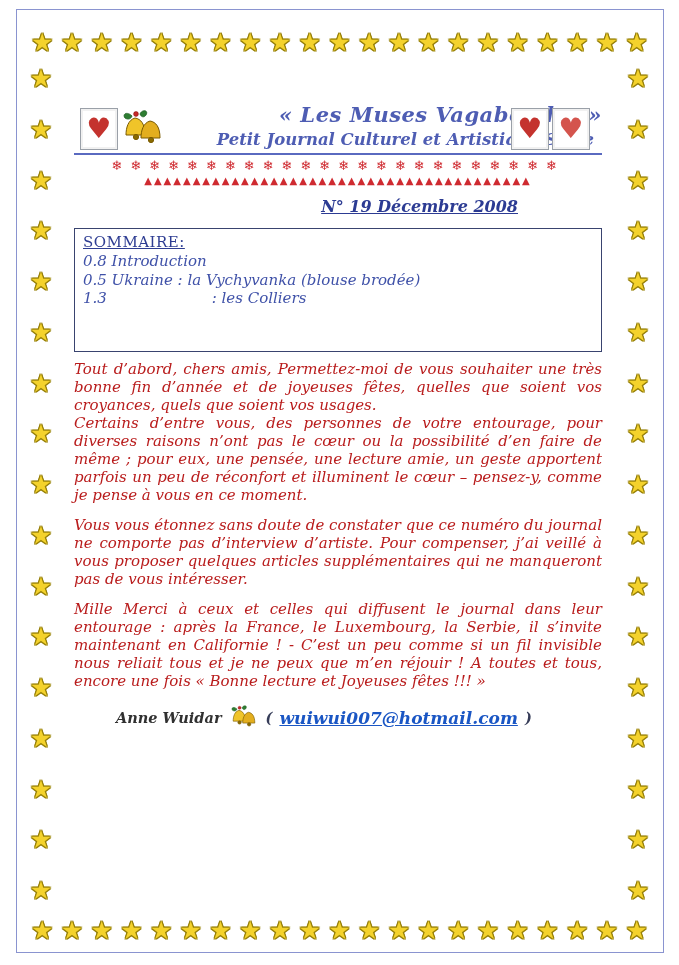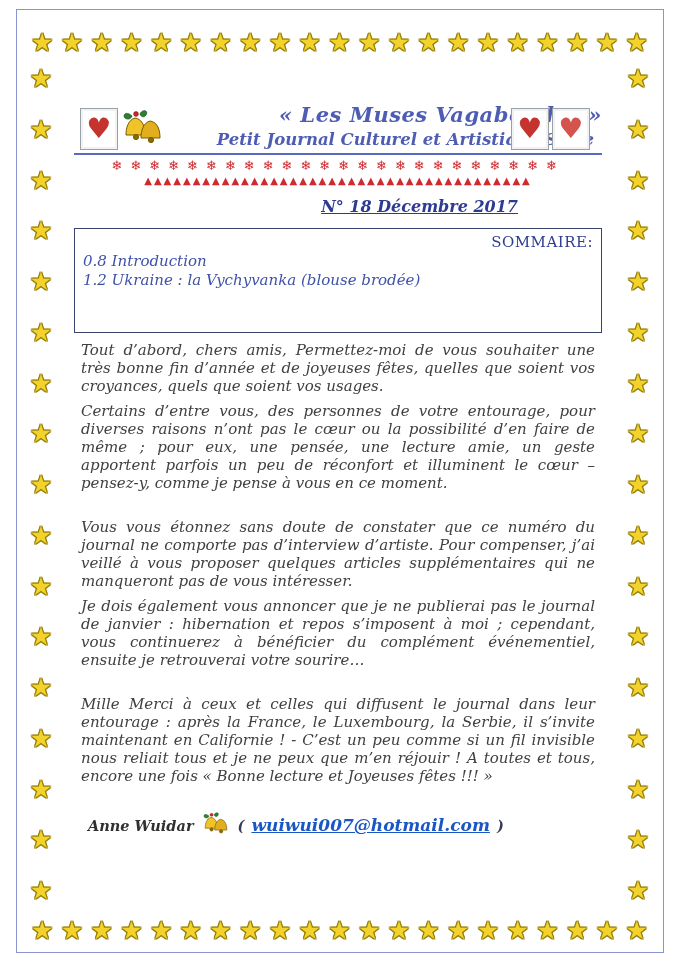--- a/index.html
+++ b/index.html
@@ -52,31 +52,31 @@
   .orn-row2{font-family:"DejaVu Sans",sans-serif;font-size:10px;font-weight:bold;letter-spacing:2px;white-space:nowrap;overflow:hidden;height:12px;line-height:11px;}
 
   .issue{
     text-align:right;padding-right:84px;margin-top:10px;font-size:16px;font-weight:bold;
     font-style:italic;color:#2c3b93;
   }
   .issue span{text-decoration:underline;}
 
   
   .toc-box{border:1px solid #39436f;margin-top:12px;padding:3px 8px 6px 8px;}
-  .toc-heading{font-size:15px;color:#2e3d92;letter-spacing:0.5px;line-height:20px;text-align:right;}
+  .toc-heading{font-size:15px;color:#2e3d92;text-decoration:underline;letter-spacing:0.5px;line-height:20px;}
   .toc-line{font-size:15px;font-style:italic;color:#3f51a8;line-height:18.5px;min-height:18.5px;white-space:pre-wrap;}
 
   
   .body-text{margin-top:8px;}
-  .para{margin:7px;font-size:15px;font-style:italic;color:#404040;line-height:18px;text-align:justify;}
+  .para{margin:0;font-size:15px;font-style:italic;color:#b91c1c;line-height:18px;text-align:justify;}
   .para:empty{height:12px;}
 
   
   .signature{margin-top:2px;padding-left:14px;display:flex;align-items:center;gap:7px;}
-  .sig-name{font-size:14.5px;font-weight:bold;font-style:italic;color:#303030;}
+  .sig-name{font-size:14.5px;font-weight:bold;font-style:italic;color:#303030;margin-left:28px;}
   .sig-paren{font-size:14.5px;font-weight:bold;font-style:italic;color:#363c58;}
   .email-link{font-size:17px;font-weight:bold;font-style:italic;color:#1a56c4;text-decoration:underline;}
 </style>
 </head>
 <body>
 
 <div class="page">
 
   <div class="frame"></div>
 
@@ -200,42 +200,42 @@
       <div class="title">« Les Muses Vagabondes »</div>
       <div class="subtitle">Petit Journal Culturel et Artistique Slave</div>
       <hr class="rule">
 
       <div class="ornament">
         <div class="orn-row1">❄❄❄❄❄❄❄❄❄❄❄❄❄❄❄❄❄❄❄❄❄❄❄❄</div>
         <div class="orn-row2">▲▲▲▲▲▲▲▲▲▲▲▲▲▲▲▲▲▲▲▲▲▲▲▲▲▲▲▲▲▲▲▲▲▲▲▲▲▲▲▲</div>
       </div>
 
       <div class="issue">
-        <span>N° 18 Décembre 2017</span>
+        <span>N° 19 Décembre 2008</span>
       </div>
     </div>
 
     <div class="toc-box">
       <div class="toc-heading">SOMMAIRE:</div>
       <div class="toc-list">
 
           <div class="toc-line">0.8 Introduction</div>
-          <div class="toc-line">1.2 Ukraine : la Vychyvanka (blouse brodée)</div>
+          <div class="toc-line">0.5 Ukraine : la Vychyvanka (blouse brodée)</div>
+          <div class="toc-line">1.3                      : les Colliers</div>
           <div class="toc-line"></div>
           <div class="toc-line"></div>
         </div>
     </div>
 
     <div class="body-text">
 
     <p class="para">Tout d’abord, chers amis, Permettez-moi de vous souhaiter une très bonne fin d’année et de joyeuses fêtes, quelles que soient vos croyances, quels que soient vos usages.</p>
         <p class="para">Certains d’entre vous, des personnes de votre entourage, pour diverses raisons n’ont pas le cœur ou la possibilité d’en faire de même ; pour eux, une pensée, une lecture amie, un geste apportent parfois un peu de réconfort et illuminent le cœur – pensez-y, comme je pense à vous en ce moment.</p>
         <p class="para"></p>
         <p class="para">Vous vous étonnez sans doute de constater que ce numéro du journal ne comporte pas d’interview d’artiste. Pour compenser, j’ai veillé à vous proposer quelques articles supplémentaires qui ne manqueront pas de vous intéresser.</p>
-        <p class="para">Je dois également vous annoncer que je ne publierai pas le journal de janvier : hibernation et repos s’imposent à moi ; cependant, vous continuerez à bénéficier du complément événementiel, ensuite je retrouverai votre sourire…</p>
         <p class="para"></p>
         <p class="para">Mille Merci à ceux et celles qui diffusent le journal dans leur entourage : après la France, le Luxembourg, la Serbie, il s’invite maintenant en Californie ! - C’est un peu comme si un fil invisible nous reliait tous et je ne peux que m’en réjouir ! A toutes et tous, encore une fois « Bonne lecture et Joyeuses fêtes !!! »</p>
         <p class="para"></p>
       </div>
 
     <div class="signature">
       <span class="sig-name">Anne Wuidar</span>
       <svg class="bells" width="30" height="28" viewBox="0 0 46 44" aria-hidden="true">
         <g stroke="#7a5a00" stroke-width="1">
           <path d="M15 10 C8 12 6 20 6 27 L25 27 C25 16 21 11 15 10 Z" fill="#f0c429"></path>

